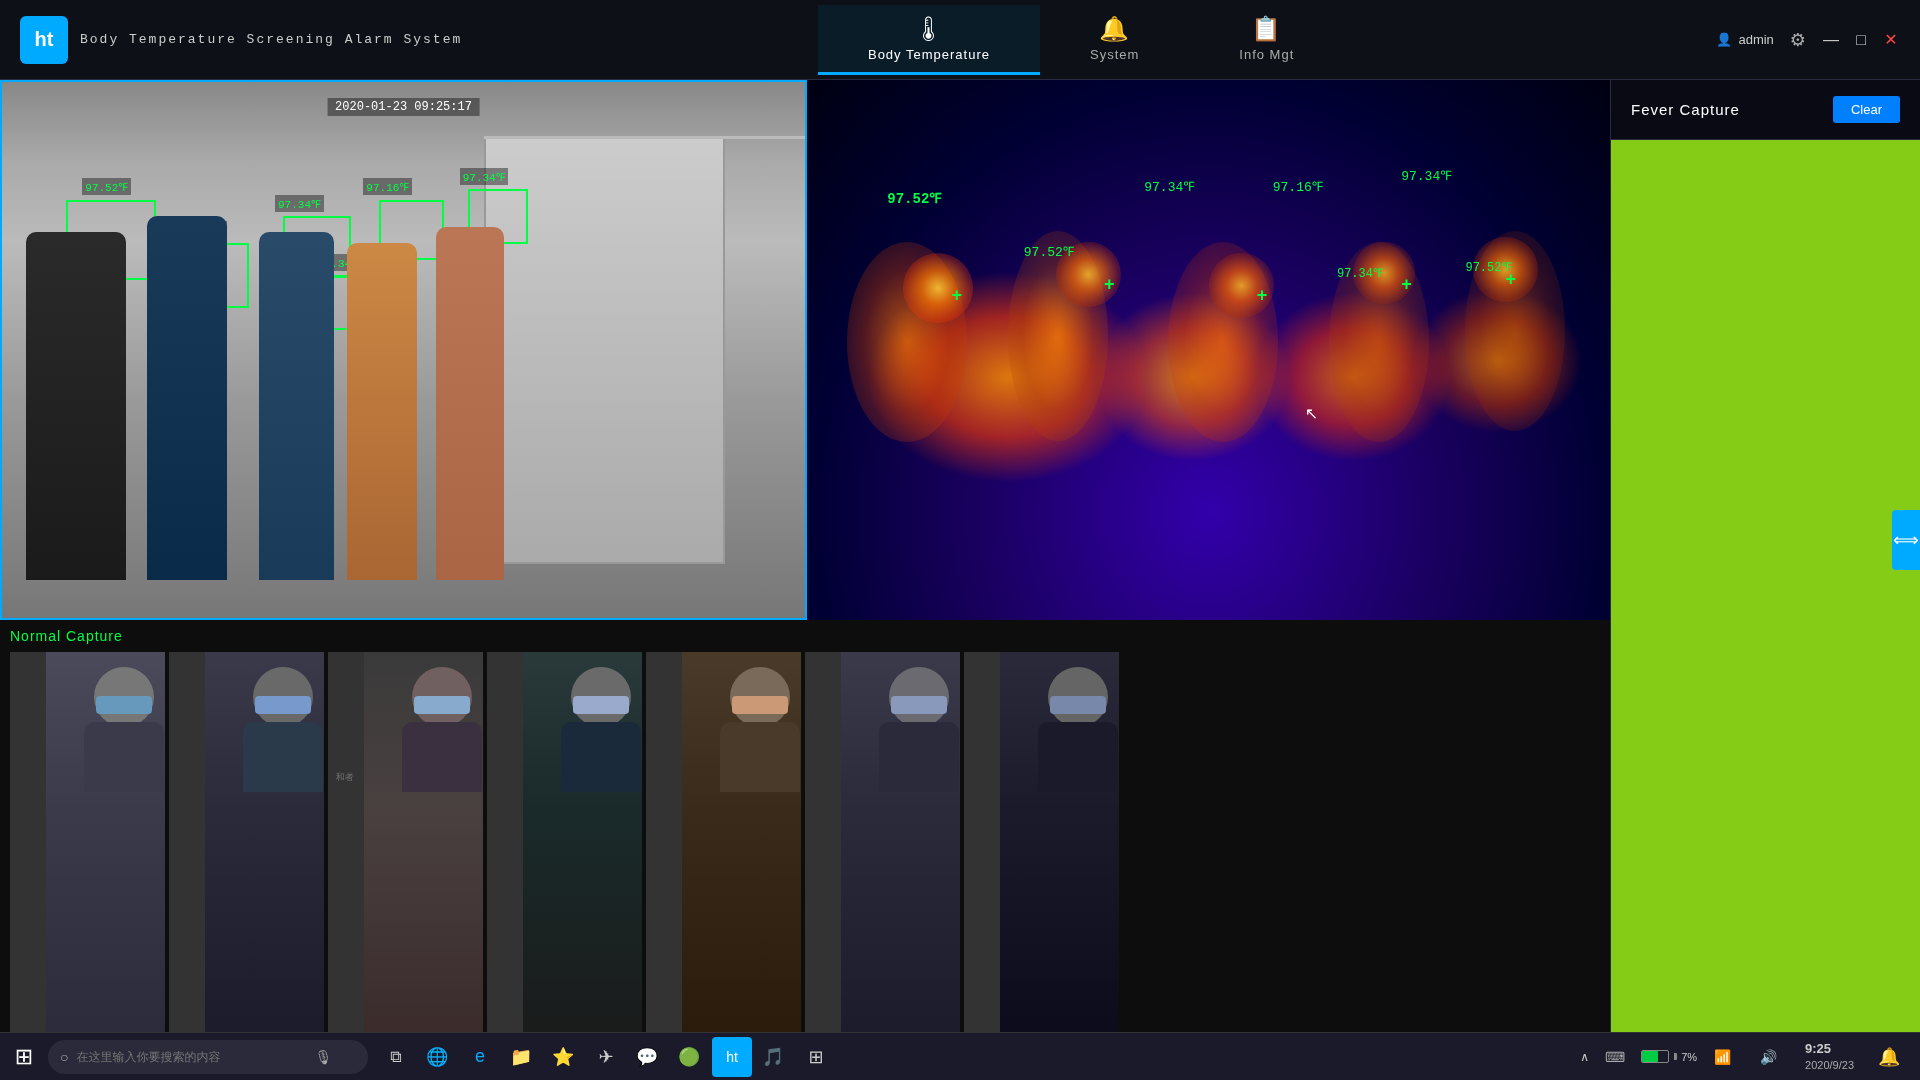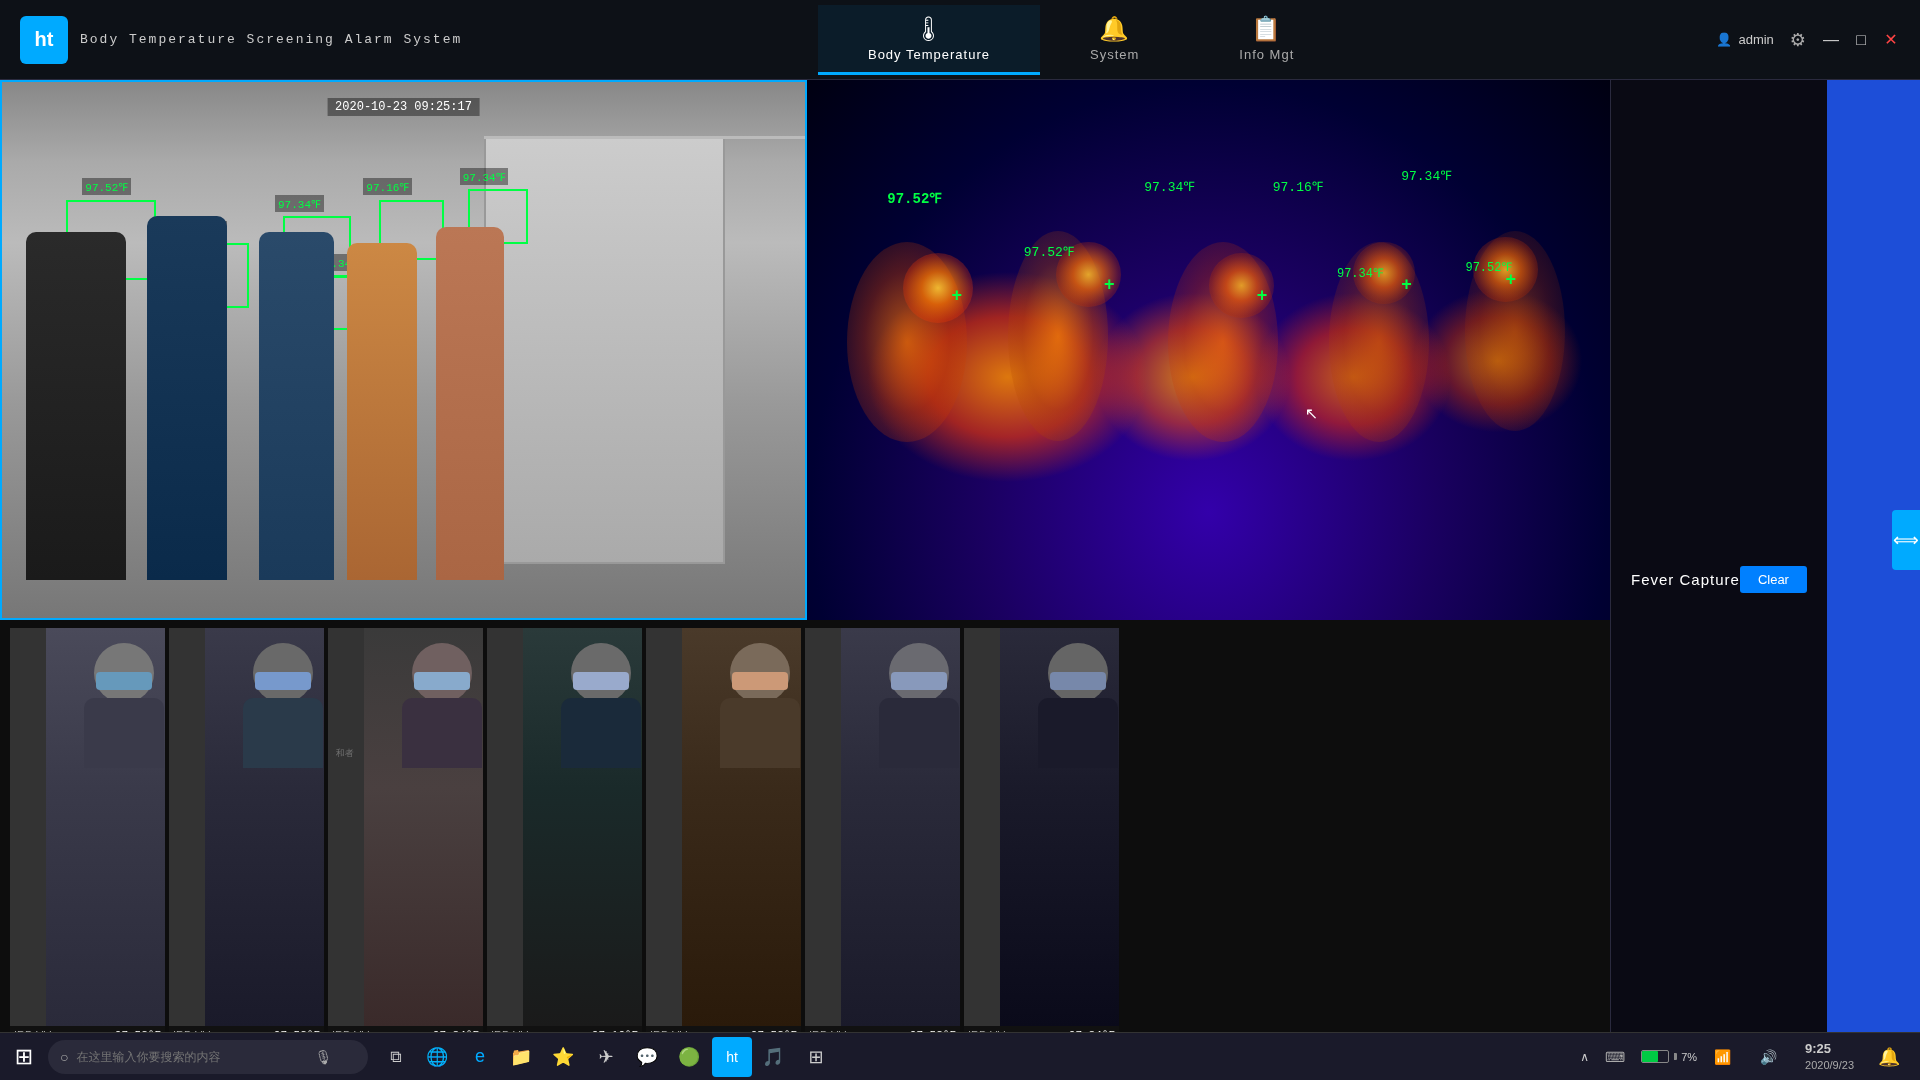--- a/index.html
+++ b/index.html
@@ -208,23 +208,24 @@
       color: #aaa;
     }
     .thumb-temp {
       color: #fff;
       font-family: 'Courier New', monospace;
     }
 
     
     .fever-panel {
       width: 310px;
-      background: #1d4ed8;
+      background: #84cc16;
       border-left: 1px solid #2a2a3e;
       display: flex;
+      flex-direction: column;
     }
     .fever-header {
       padding: 16px 20px;
       border-bottom: 1px solid #2a2a3e;
       display: flex;
       align-items: center;
       justify-content: space-between;
       background: #0a0a14;
     }
     .fever-title {
@@ -471,21 +472,21 @@
     <div class="video-section">
 
       <div class="video-left">
         <div class="video-left-bg">
 
           <div style="position:absolute;inset:0;background:linear-gradient(180deg,#888 0%,#aaa 15%,#bbb 30%,#999 60%,#777 100%);"></div>
 
           <div style="position:absolute;top:10%;left:60%;width:30%;height:80%;background:linear-gradient(180deg,#ccc,#aaa);border:2px solid #999;"></div>
           <div style="position:absolute;top:10%;left:60%;width:50%;height:3px;background:#bbb;"></div>
 
-          <div class="cam-timestamp">2020-10-23 09:25:17</div>
+          <div class="cam-timestamp">2020-01-23 09:25:17</div>
 
           <div style="position:absolute;top:22%;left:8%;width:90px;height:80px;border:2px solid #00ff44;"></div>
           <div style="position:absolute;top:18%;left:10%;color:#00ff44;font-size:11px;font-family:'Courier New',monospace;background:rgba(0,0,0,0.4);padding:1px 3px;">97.52℉</div>
 
           <div style="position:absolute;top:30%;left:22%;width:70px;height:65px;border:2px solid #00ff44;"></div>
           <div style="position:absolute;top:26%;left:22%;color:#00ff44;font-size:11px;font-family:'Courier New',monospace;background:rgba(0,0,0,0.4);padding:1px 3px;">97.52℉</div>
 
           <div style="position:absolute;top:25%;left:35%;width:68px;height:62px;border:2px solid #00ff44;"></div>
           <div style="position:absolute;top:21%;left:34%;color:#00ff44;font-size:11px;font-family:'Courier New',monospace;background:rgba(0,0,0,0.4);padding:1px 3px;">97.34℉</div>
 
@@ -541,20 +542,21 @@
           <div style="position:absolute;top:16%;left:74%;color:#00ff44;font-size:13px;font-family:'Courier New',monospace;">97.34℉</div>
           <div style="position:absolute;top:34%;left:66%;color:#00ff44;font-size:12px;font-family:'Courier New',monospace;">97.34℉</div>
           <div style="position:absolute;top:33%;left:82%;color:#00ff44;font-size:12px;font-family:'Courier New',monospace;">97.52℉</div>
 
           <div style="position:absolute;top:60%;left:62%;color:#fff;font-size:16px;">↖</div>
         </div>
       </div>
     </div>
 
     <div class="bottom-panel">
+      <div class="section-label">Normal Capture</div>
       <div class="thumbnails-row">
 
         <div class="thumbnail-item">
           <div class="thumb-img">
             <div class="thumb-face-bg tint-0">
               <div class="person-silhouette">
                 <div class="person-head" style="background:#777;"></div>
                 <div class="mask-bar" style="background:#6699bb;"></div>
                 <div class="person-body" style="background:#3a3a4a;"></div>
               </div>

